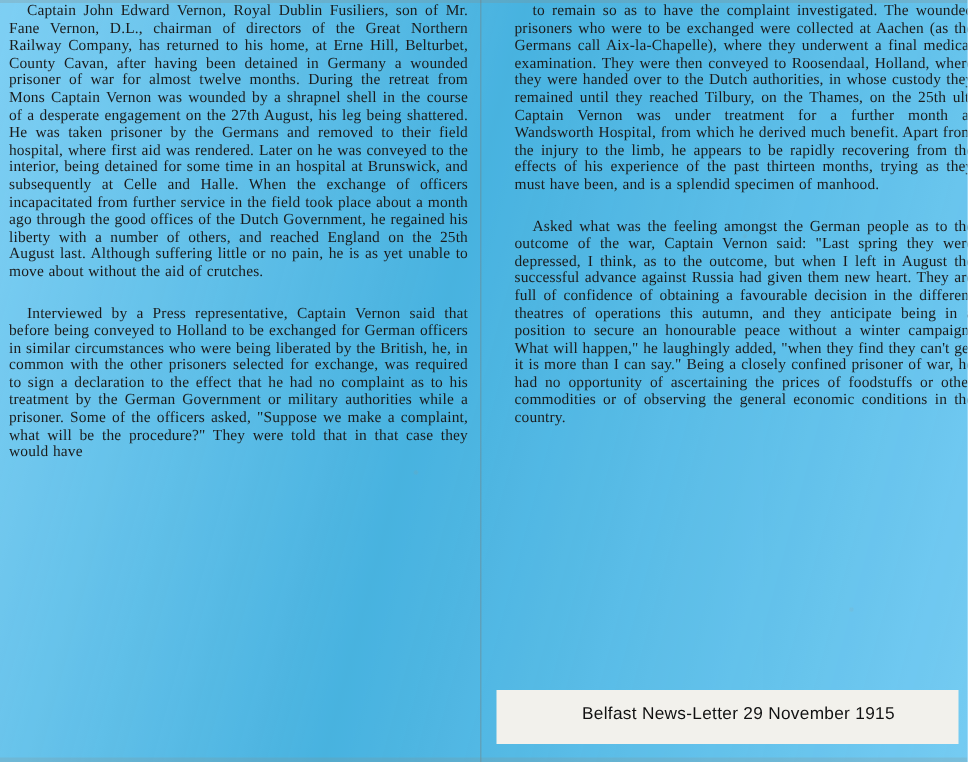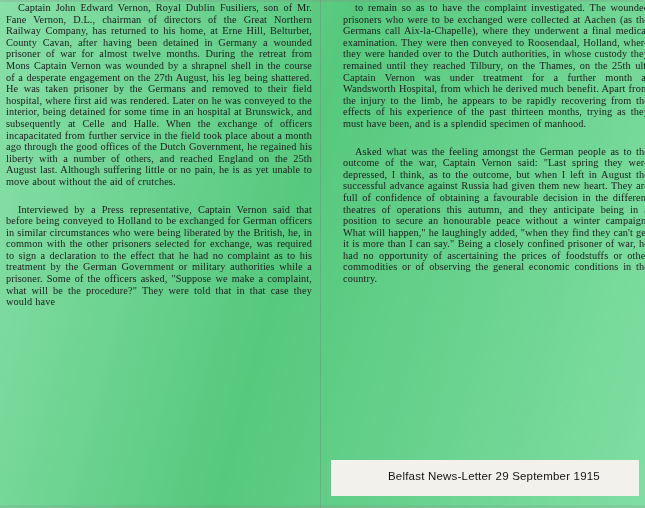--- a/index.html
+++ b/index.html
@@ -4,21 +4,21 @@
 <style>
   html, body {
     margin: 0;
     padding: 0;
     background: #ffffff;
   }
   #page {
     position: relative;
     width: 645px;
     height: 508px;
-    background: #22c55e;
+    background: #0ea5e9;
     overflow: hidden;
     font-family: "Liberation Serif", serif;
   }
   
   #page::before {
     content: "";
     position: absolute;
     inset: 0;
     background:
       radial-gradient(circle at 12% 18%, rgba(150,150,140,0.18) 0 1px, transparent 2px),
@@ -110,17 +110,17 @@
       <p>Captain John Edward Vernon, Royal Dublin Fusiliers, son of Mr. Fane Vernon, D.L., chairman of directors of the Great Northern Railway Company, has returned to his home, at Erne Hill, Belturbet, County Cavan, after having been detained in Germany a wounded prisoner of war for almost twelve months.  During the retreat from Mons Captain Vernon was wounded by a shrapnel shell in the course of a desperate engagement on the 27th August, his leg being shattered.  He was taken prisoner by the Germans and removed to their field hospital, where first aid was rendered.  Later on he was conveyed to the interior, being detained for some time in an hospital at Brunswick, and subsequently at Celle and Halle.  When the exchange of officers incapacitated from further service in the field took place about a month ago through the good offices of the Dutch Government, he regained his liberty with a number of others, and reached England on the 25th August last.  Although suffering little or no pain, he is as yet unable to move about without the aid of crutches.</p>
       <p>Interviewed by a Press representative, Captain Vernon said that before being conveyed to Holland to be exchanged for German officers in similar circumstances who were being liberated by the British, he, in common with the other prisoners selected for exchange, was required to sign a declaration to the effect that he had no complaint as to his treatment by the German Government or military authorities while a prisoner.  Some of the officers asked, "Suppose we make a complaint, what will be the procedure?"  They were told that in that case they would have</p>
     </div>
 
     <div class="col" id="col-right">
       <p>to remain so as to have the complaint investigated.  The wounded prisoners who were to be exchanged were collected at Aachen (as the Germans call Aix-la-Chapelle), where they underwent a final medical examination.  They were then conveyed to Roosendaal, Holland, where they were handed over to the Dutch authorities, in whose custody they remained until they reached Tilbury, on the Thames, on the 25th ult.  Captain Vernon was under treatment for a further month at Wandsworth Hospital, from which he derived much benefit.  Apart from the injury to the limb, he appears to be rapidly recovering from the effects of his experience of the past thirteen months, trying as they must have been, and is a splendid specimen of manhood.</p>
       <p>Asked what was the feeling amongst the German people as to the outcome of the war, Captain Vernon said:  "Last spring they were depressed, I think, as to the outcome, but when I left in August the successful advance against Russia had given them new heart.  They are full of confidence of obtaining a favourable decision in the different theatres of operations this autumn, and they anticipate being in a position to secure an honourable peace without a winter campaign.  What will happen," he laughingly added, "when they find they can't get it is more than I can say."  Being a closely confined prisoner of war, he had no opportunity of ascertaining the prices of foodstuffs or other commodities or of observing the general economic conditions in the country.</p>
     </div>
 
     <div id="caption-bg"></div>
-    <div id="caption">Belfast News-Letter 29 September 1915</div>
+    <div id="caption">Belfast News-Letter 29 November 1915</div>
   </div>
 
   <div class="edge-bottom"></div>
 </div>
 
 </body></html>

